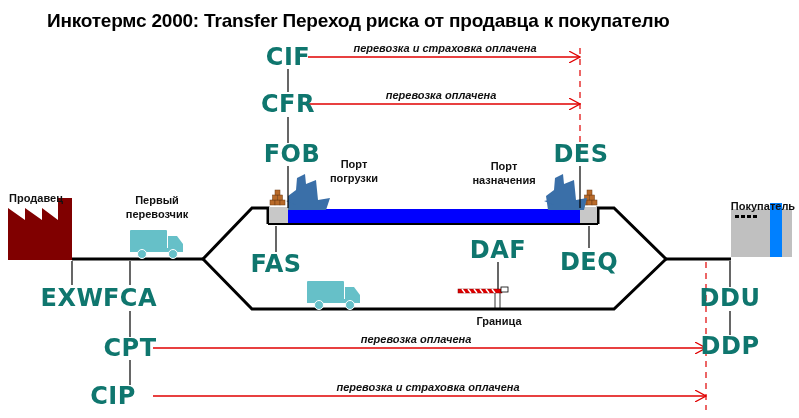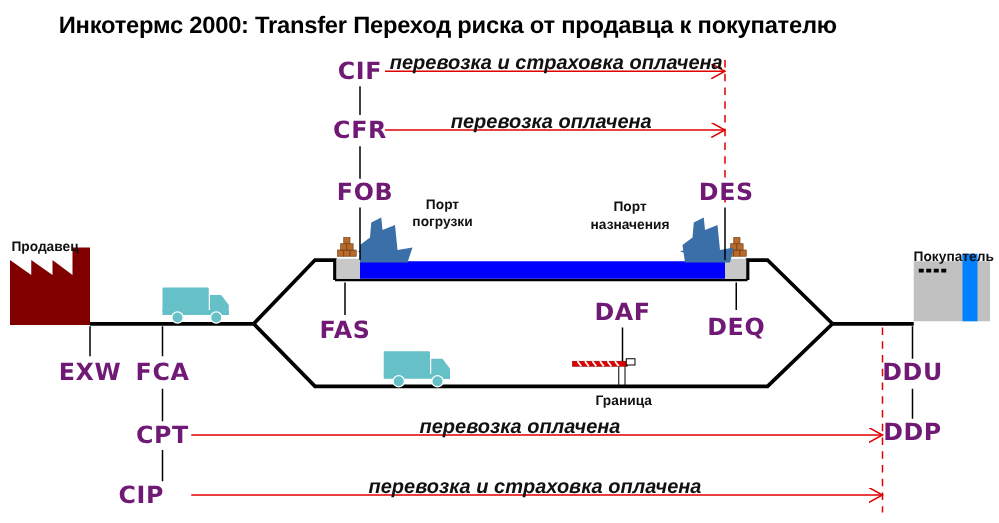--- a/index.html
+++ b/index.html
@@ -1,21 +1,21 @@
 <!DOCTYPE html>
 <html><head>
 <meta charset="utf-8">
 <style>
   html, body { margin:0; padding:0; background:#ffffff; }
   body { width:799px; height:418px; position:relative; overflow:hidden; font-family:"Liberation Sans", sans-serif; }
   #stage { position:absolute; left:0; top:0; width:799px; height:358px; }
   .title { position:absolute; left:47px; top:10px; font-size:19px; font-weight:bold; color:#000; white-space:nowrap; letter-spacing:-0.2px; }
-  .term { position:absolute; font-family:"DejaVu Sans", sans-serif; font-weight:bold; font-size:19px; color:#701a75; white-space:nowrap; transform:translate(-50%,-50%); letter-spacing:0.5px; }
+  .term { position:absolute; font-family:"DejaVu Sans", sans-serif; font-weight:bold; font-size:24px; color:#0f766e; white-space:nowrap; transform:translate(-50%,-50%); letter-spacing:0.5px; }
   .lbl { position:absolute; font-family:"Liberation Sans", sans-serif; font-weight:bold; font-size:11px; color:#111; white-space:nowrap; text-align:center; line-height:14px; transform:translateX(-50%); }
-  .note { position:absolute; font-family:"Liberation Sans", sans-serif; font-style:italic; font-weight:bold; font-size:16px; color:#111; white-space:nowrap; transform:translateX(-50%); }
+  .note { position:absolute; font-family:"Liberation Sans", sans-serif; font-style:italic; font-weight:bold; font-size:11px; color:#111; white-space:nowrap; transform:translateX(-50%); }
 </style>
 </head>
 <body>
 
 <div id="stage">
   <svg width="799" height="418" viewBox="0 0 799 418" style="position:absolute;left:0;top:0">
     <defs>
       <marker id="arrowhead" markerWidth="12" markerHeight="12" refX="11" refY="6" orient="auto" markerUnits="userSpaceOnUse">
         <path d="M0,0 L11,6 L0,12" fill="none" stroke="#e00000" stroke-width="1.2"></path>
       </marker>
@@ -119,20 +119,22 @@
     <line x1="308" y1="57" x2="580" y2="57" stroke="#e00000" stroke-width="1.3" marker-end="url(#arrowhead)"></line>
     <line x1="308" y1="104" x2="580" y2="104" stroke="#e00000" stroke-width="1.3" marker-end="url(#arrowhead)"></line>
     <line x1="153" y1="348" x2="706" y2="348" stroke="#e00000" stroke-width="1.3" marker-end="url(#arrowhead)"></line>
     <line x1="153" y1="396" x2="706" y2="396" stroke="#e00000" stroke-width="1.3" marker-end="url(#arrowhead)"></line>
   </svg>
 
   <div class="title">Инкотермс 2000: Transfer Переход риска от продавца к покупателю</div>
 
   <div class="lbl" style="left:36px;top:191px;">Продавец</div>
   <div class="lbl" style="left:763px;top:199px;">Покупатель</div>
+  <div class="lbl" style="left:157px;top:193px;white-space:pre;">Первый
+перевозчик</div>
   <div class="lbl" style="left:354px;top:157px;white-space:pre;">Порт
 погрузки</div>
   <div class="lbl" style="left:504px;top:159px;white-space:pre;">Порт
 назначения</div>
   <div class="lbl" style="left:499px;top:314px;">Граница</div>
 
   <div class="term" style="left:72px;top:298px;">EXW</div>
   <div class="term" style="left:130px;top:298px;">FCA</div>
   <div class="term" style="left:130px;top:348px;">CPT</div>
   <div class="term" style="left:113px;top:396px;">CIP</div>

